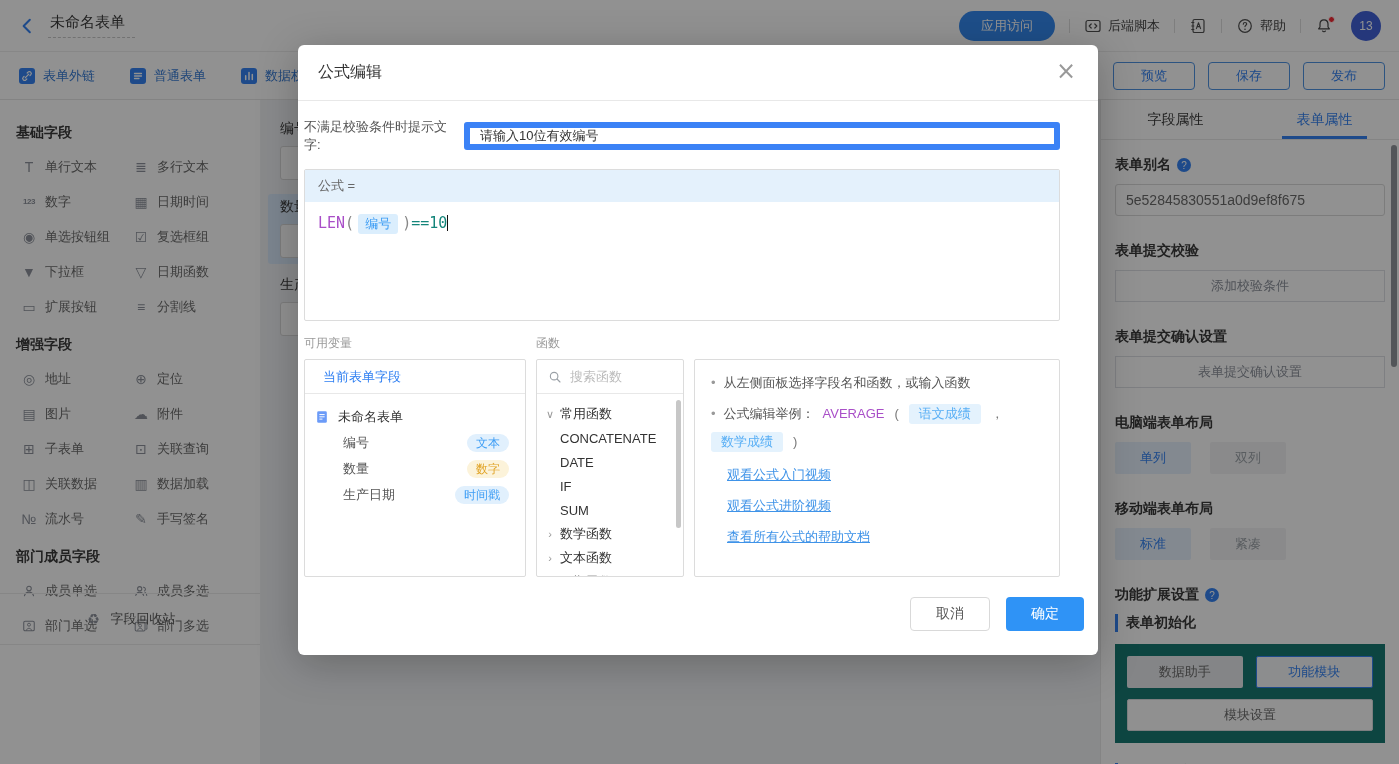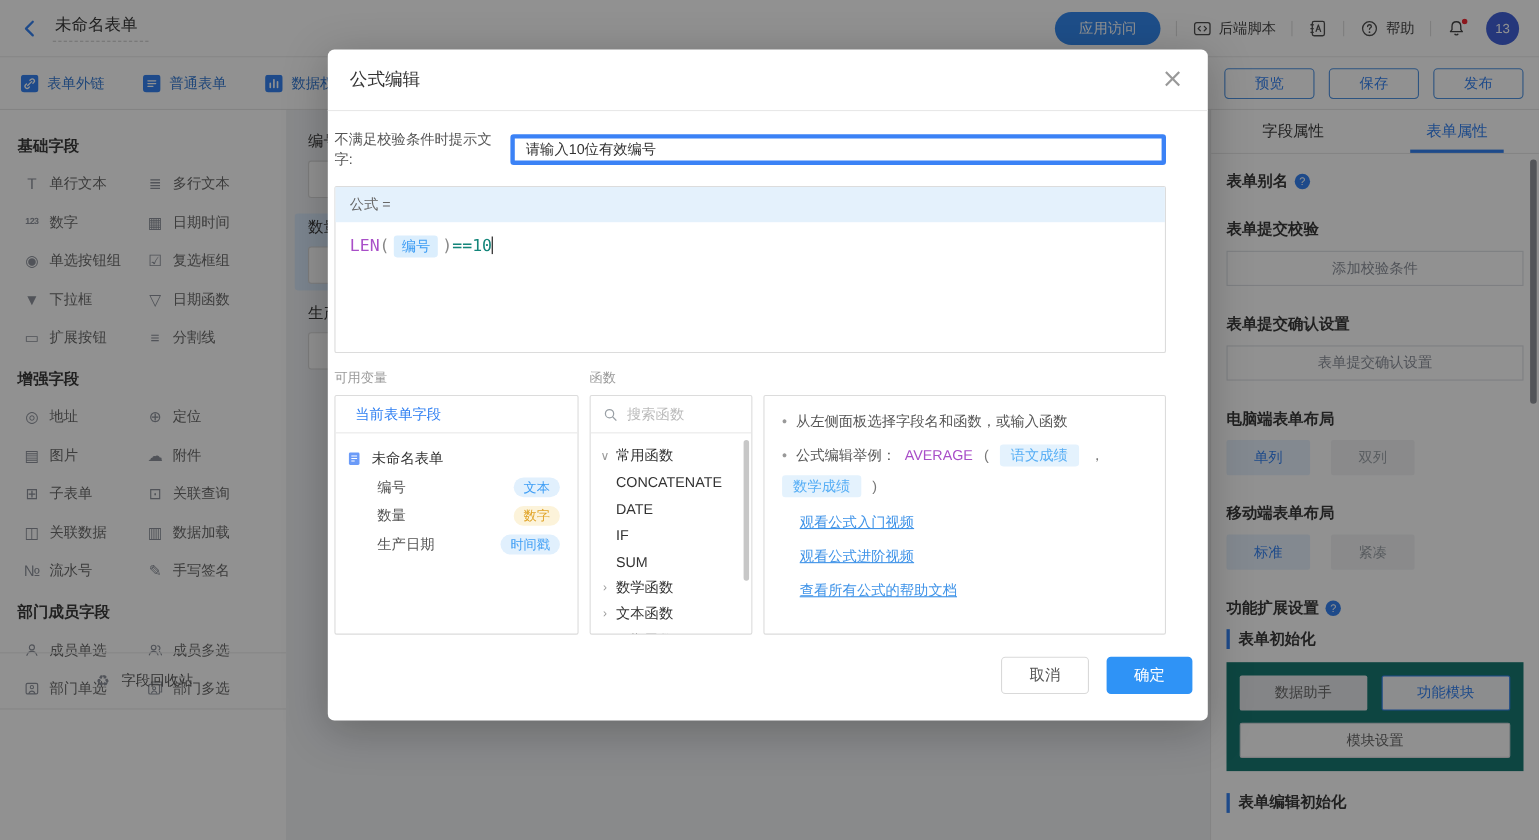--- a/index.html
+++ b/index.html
@@ -67,21 +67,21 @@
 
   
   .overlay { position:fixed; left:0; top:0; width:1399px; height:764px; background:rgba(10,10,10,0.45); z-index:50; }
   .modal { position:fixed; left:298px; top:45px; width:800px; height:610px; background:#fff; border-radius:6px; box-shadow:0 8px 40px rgba(0,0,0,0.25); z-index:100; }
   .m-head { height:56px; border-bottom:1px solid #e8e8e8; display:flex; align-items:center; padding:0 20px; }
   .m-title { font-size:16px; color:#333; }
   .m-close { position:absolute; right:22px; top:14px; font-size:24px; color:#999; cursor:pointer; line-height:1; font-family:"DejaVu Sans",sans-serif; }
   .m-body { padding:17px 38px 0 6px; }
   .m-row1 { display:flex; align-items:center; gap:8px; }
   .m-row1-label { width:152px; color:#555; font-size:13px; flex:none; }
-  .m-row1 input { flex:1; height:28px; border:4px solid #3b82f6; border-radius:3px; padding:0 10px; font-size:13px; color:#333; font-family:inherit; }
+  .m-row1 input { flex:1; height:28px; border:6px solid #3b82f6; border-radius:3px; padding:0 10px; font-size:13px; color:#333; font-family:inherit; }
   .formula-panel { margin-top:15px; border:1px solid #dcdcdc; border-radius:2px; }
   .formula-head { height:32px; background:#e4f1fc; display:flex; align-items:center; padding:0 13px; color:#666; font-size:13px; }
   .formula-body { height:118px; padding:12px 13px; font-family:"DejaVu Sans Mono",monospace; font-size:15px; color:#333; }
   .tok-fn { color:#a94fc8; }
   .tok-paren { color:#888; }
   .tok-field { display:inline-block; background:#dbeefd; color:#3c9cf4; border-radius:3px; padding:0 7px; margin:0 4px; font-size:13px; line-height:20px; font-family:"Liberation Sans","DejaVu Sans",sans-serif; }
   .tok-num { color:#13857a; }
   .caret { display:inline-block; width:1px; height:16px; background:#111; vertical-align:-3px; }
   .m-cols { display:flex; gap:10px; margin-top:14px; }
   .col-label { height:24px; color:#999; font-size:12px; }
@@ -372,20 +372,21 @@
 <aside class="props">
   <div class="props-tabs">
     <div class="p-tab">字段属性</div>
     <div class="p-tab active">表单属性</div>
   </div>
   <div class="props-body">
     <div class="p-h first">
       <span>表单别名</span>
       <span class="qmark">?</span>
     </div>
+    <input class="p-input" value="5e52845830551a0d9ef8f675" style="">
     <div class="p-h">表单提交校验</div>
     <button class="props-btn">添加校验条件</button>
     <div class="p-h">表单提交确认设置</div>
     <button class="props-btn">表单提交确认设置</button>
     <div class="p-h">电脑端表单布局</div>
     <div class="tg-row" id="pcToggle">
         <button class="tg active">单列</button>
         <button class="tg">双列</button>
       </div>
     <div class="p-h">移动端表单布局</div>

